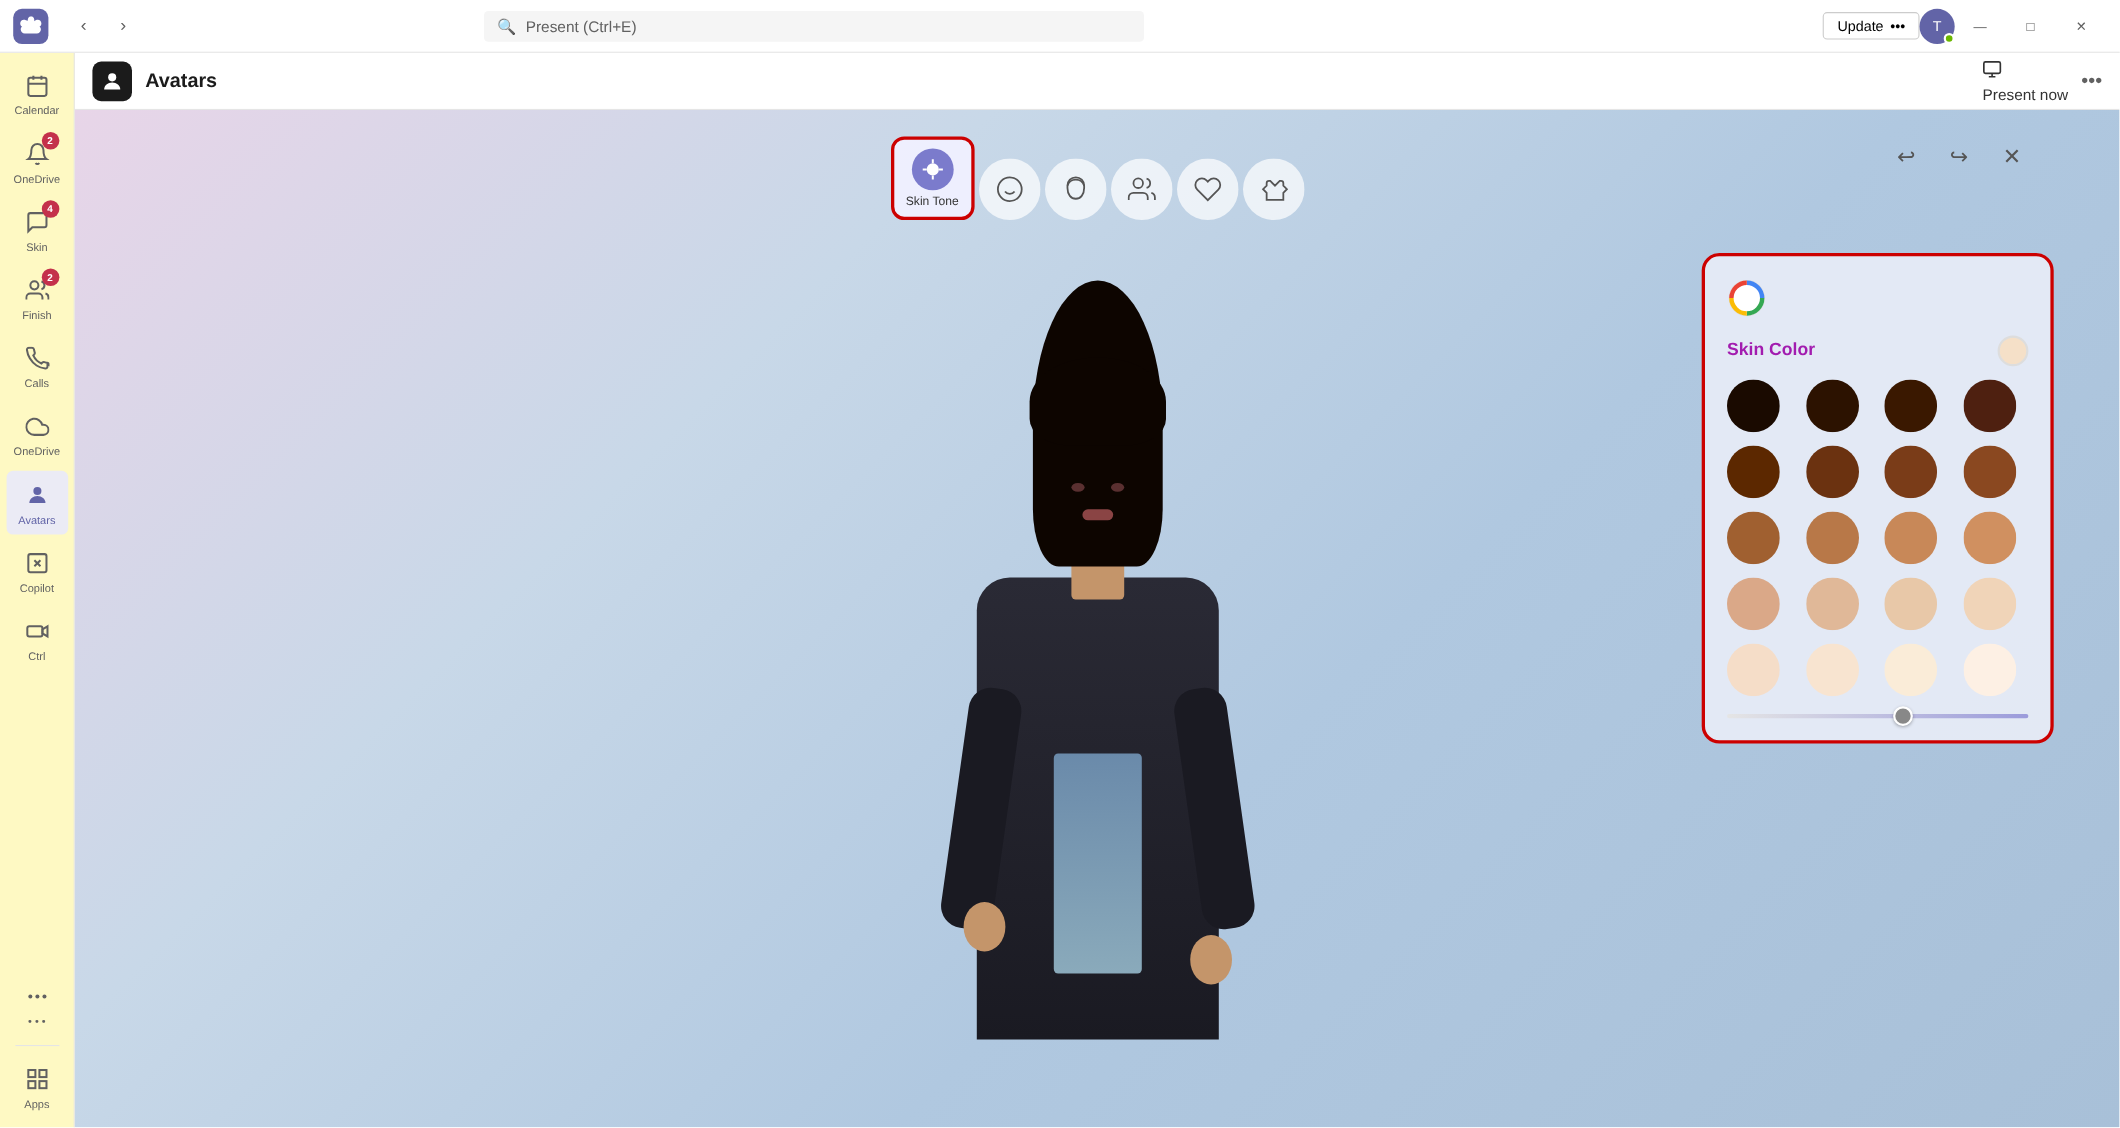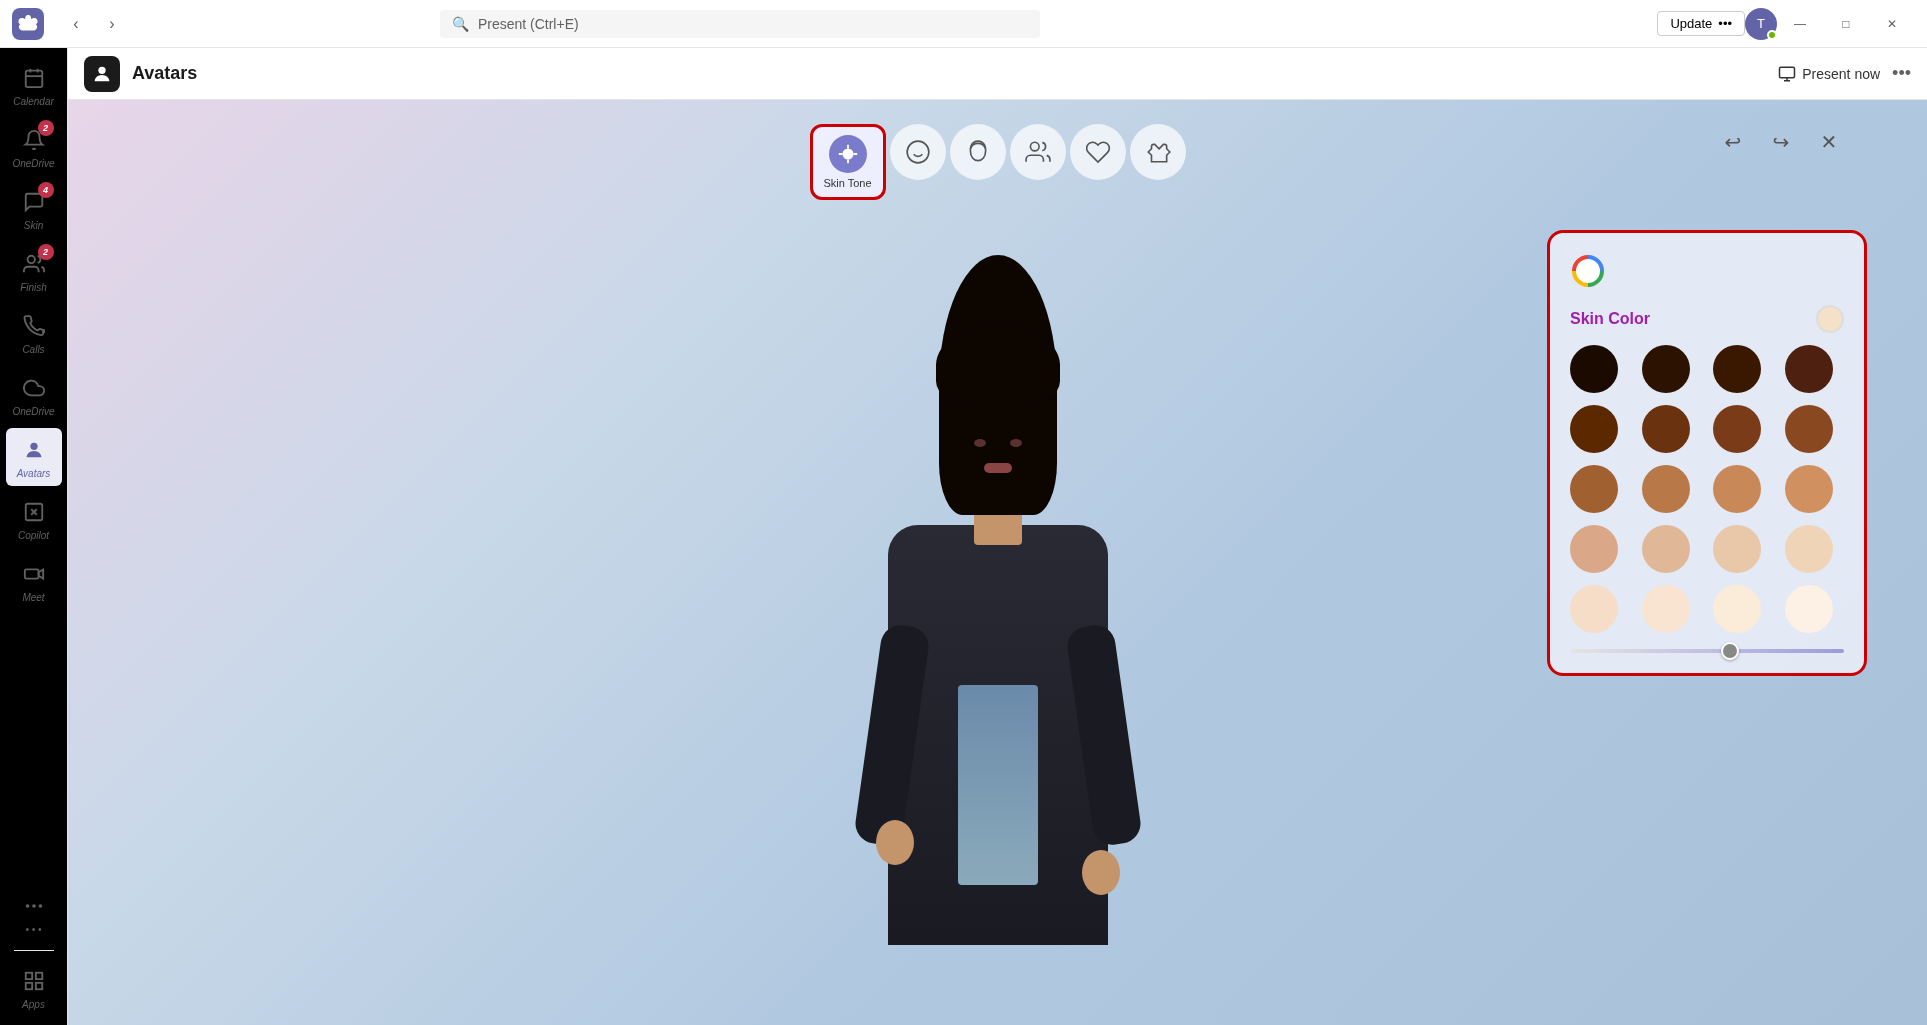--- a/index.html
+++ b/index.html
@@ -72,28 +72,27 @@
     
     .main-layout {
       flex: 1;
       display: flex;
       overflow: hidden;
     }
 
     
     .sidebar {
       width: 68px;
-      background: #000000;
+      background: #fef9c3;
       border-right: 1px solid #e5e5e5;
       display: flex;
       flex-direction: column;
       align-items: center;
       padding: 8px 0;
       gap: 4px;
-      font-style: italic;
     }
     .sidebar-item {
       width: 56px;
       display: flex;
       flex-direction: column;
       align-items: center;
       padding: 6px 4px;
       border-radius: 6px;
       cursor: pointer;
       position: relative;
@@ -150,23 +149,23 @@
       display: flex; align-items: center; justify-content: center;
     }
     .app-header-title {
       font-size: 18px; font-weight: 600; color: #1b1b1b;
     }
     .app-header-right {
       margin-left: auto;
       display: flex; align-items: center; gap: 12px;
     }
     .present-now-btn {
-      display: flex; align-items: center; gap: 6px;
+      display: flex; align-items: flex-start; gap: 6px;
       background: none; border: none; cursor: pointer;
-      font-size: 14px; color: #333;
+      font-size: 14px; color: #333; flex-direction: column;
     }
     .more-btn {
       background: none; border: none; cursor: pointer;
       font-size: 18px; color: #616161;
     }
 
     
     .workspace {
       flex: 1;
       position: relative;
@@ -175,21 +174,21 @@
     }
 
     
     .avatar-toolbar {
       position: absolute;
       top: 24px;
       left: 50%;
       transform: translateX(-50%);
       display: flex;
       gap: 4px;
-      align-items: flex-start;
+      align-items: flex-end;
     }
     .toolbar-btn {
       width: 76px; height: 76px;
       background: rgba(255,255,255,0.85);
       border: 2px solid transparent;
       border-radius: 12px;
       display: flex; flex-direction: column;
       align-items: center; justify-content: center;
       cursor: pointer;
       gap: 4px;
@@ -445,21 +444,21 @@
       <span class="label">Copilot</span>
     </div>
 
     <div class="sidebar-item">
       <div class="icon-wrap">
         <svg width="22" height="22" viewBox="0 0 24 24" fill="none" stroke="#616161" stroke-width="2">
             <rect x="2" y="7" width="15" height="10" rx="2"></rect>
             <polygon points="22,7 17,10 17,14 22,17"></polygon>
           </svg>
       </div>
-      <span class="label">Meet</span>
+      <span class="label">Ctrl</span>
     </div>
     <div class="sidebar-spacer"></div>
 
     <div class="sidebar-item">
       <div class="icon-wrap">
         <svg width="22" height="22" viewBox="0 0 24 24" fill="#616161">
             <circle cx="5" cy="12" r="2"></circle>
             <circle cx="12" cy="12" r="2"></circle>
             <circle cx="19" cy="12" r="2"></circle>
           </svg>

